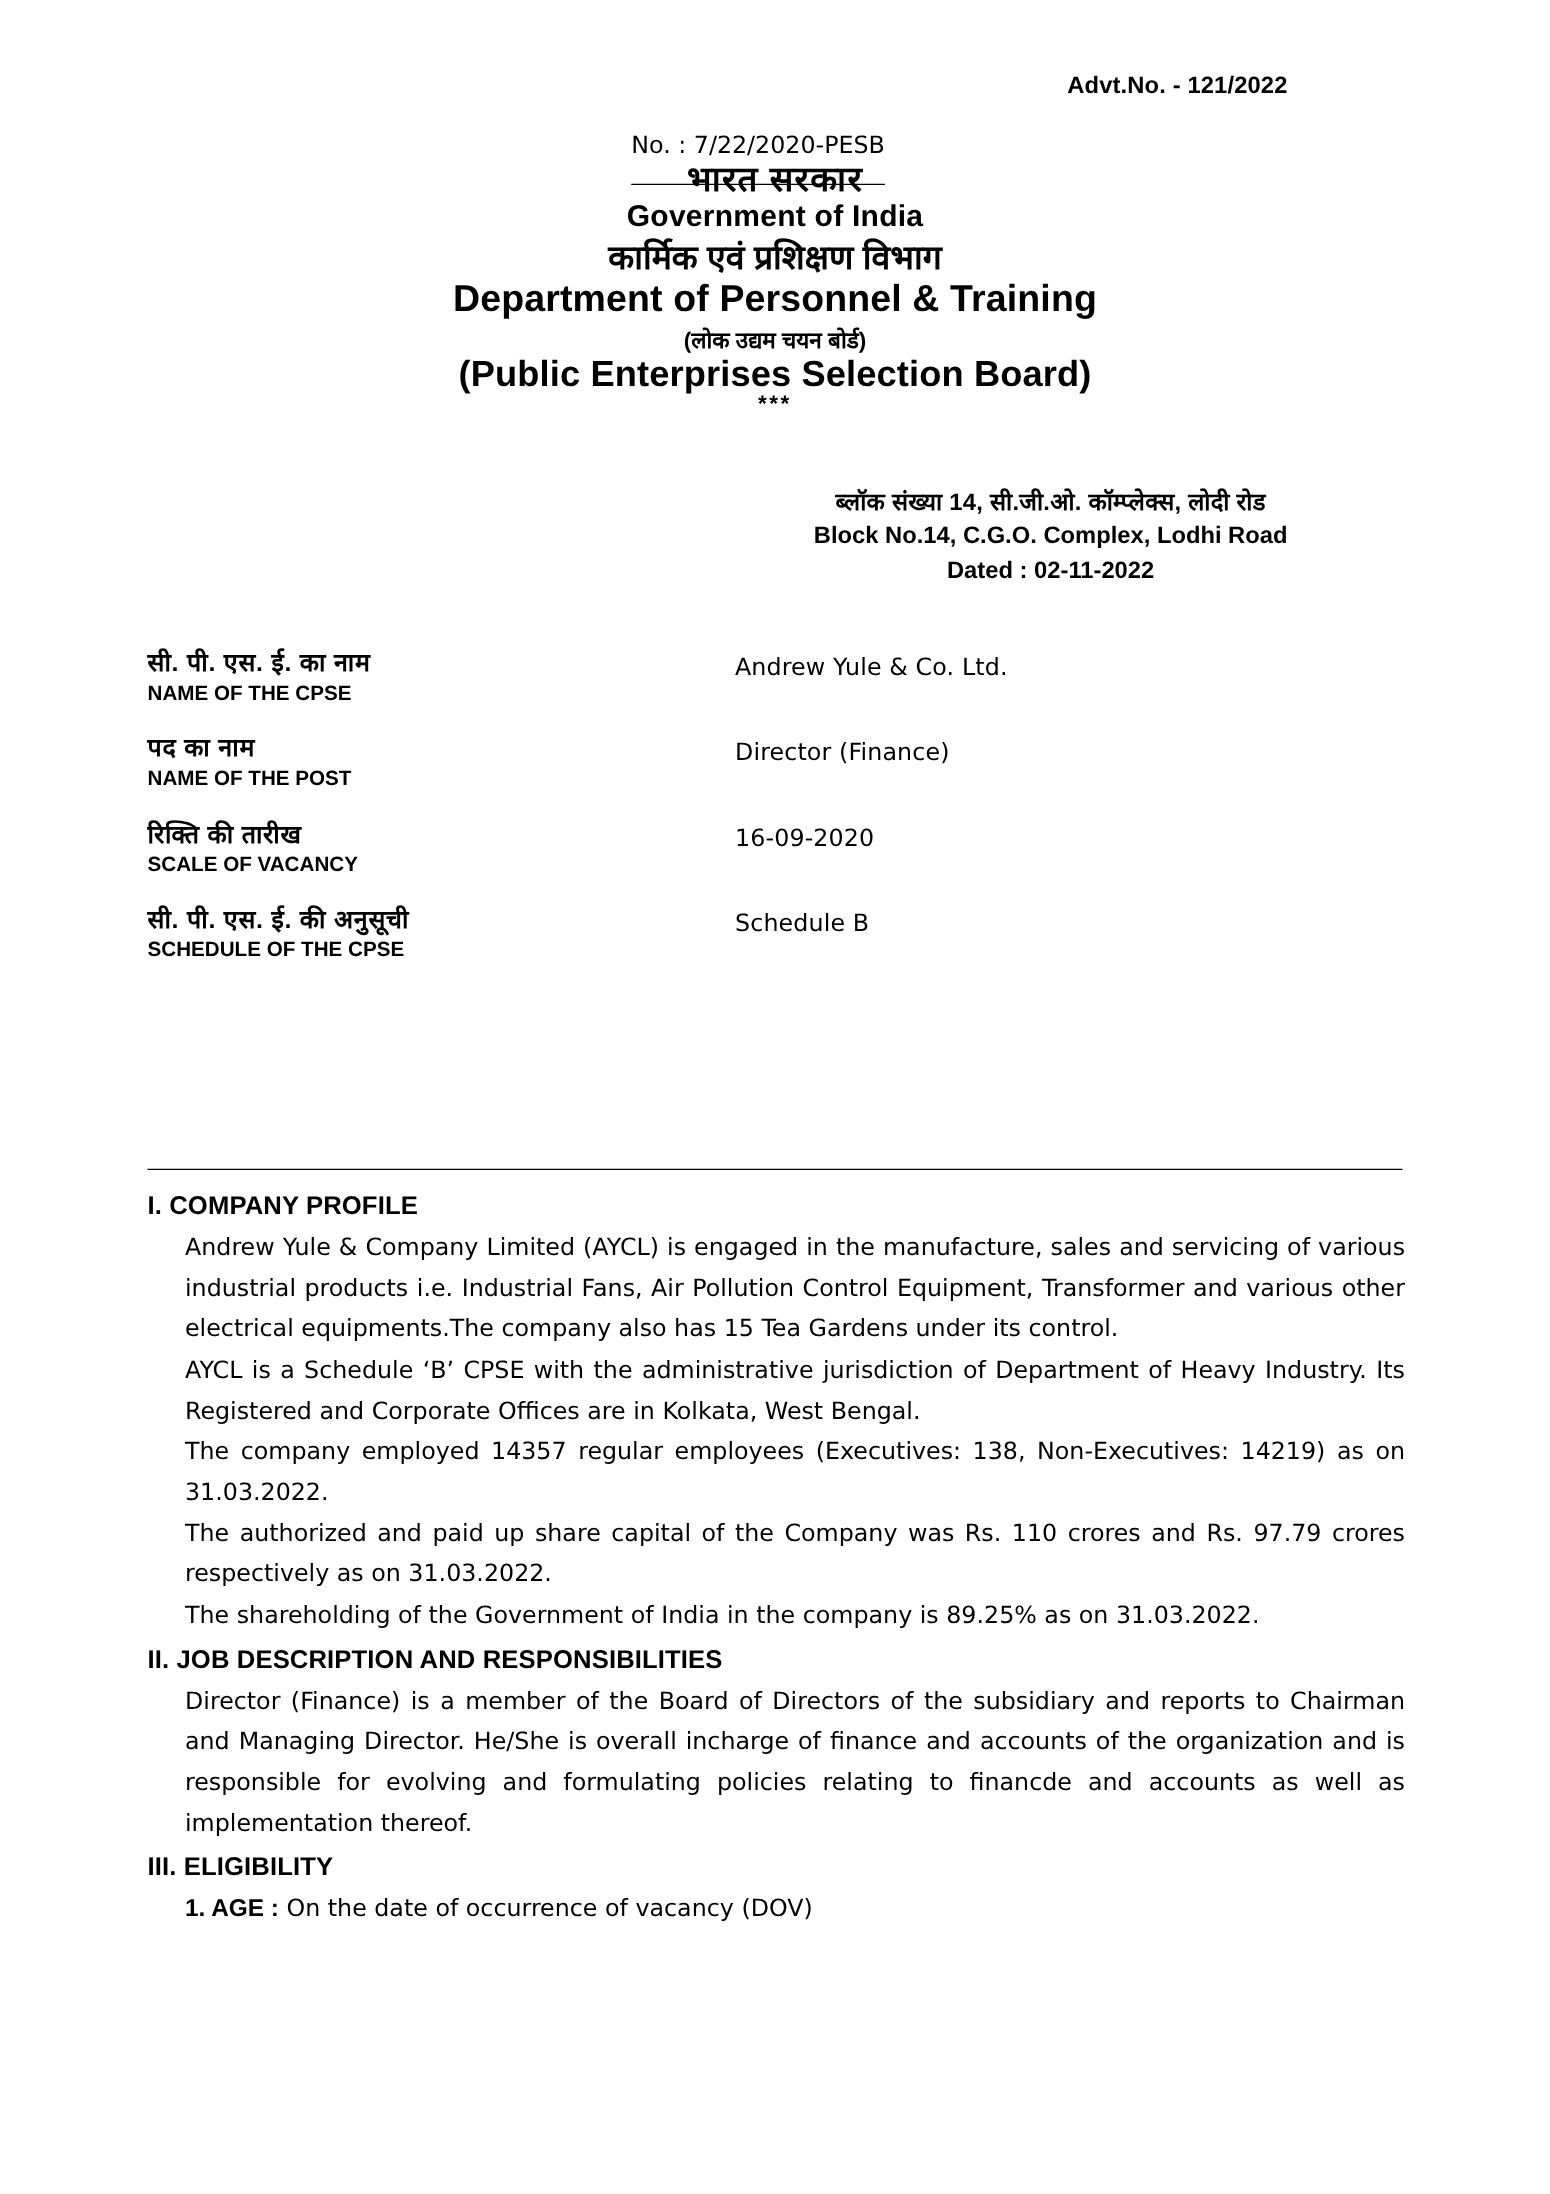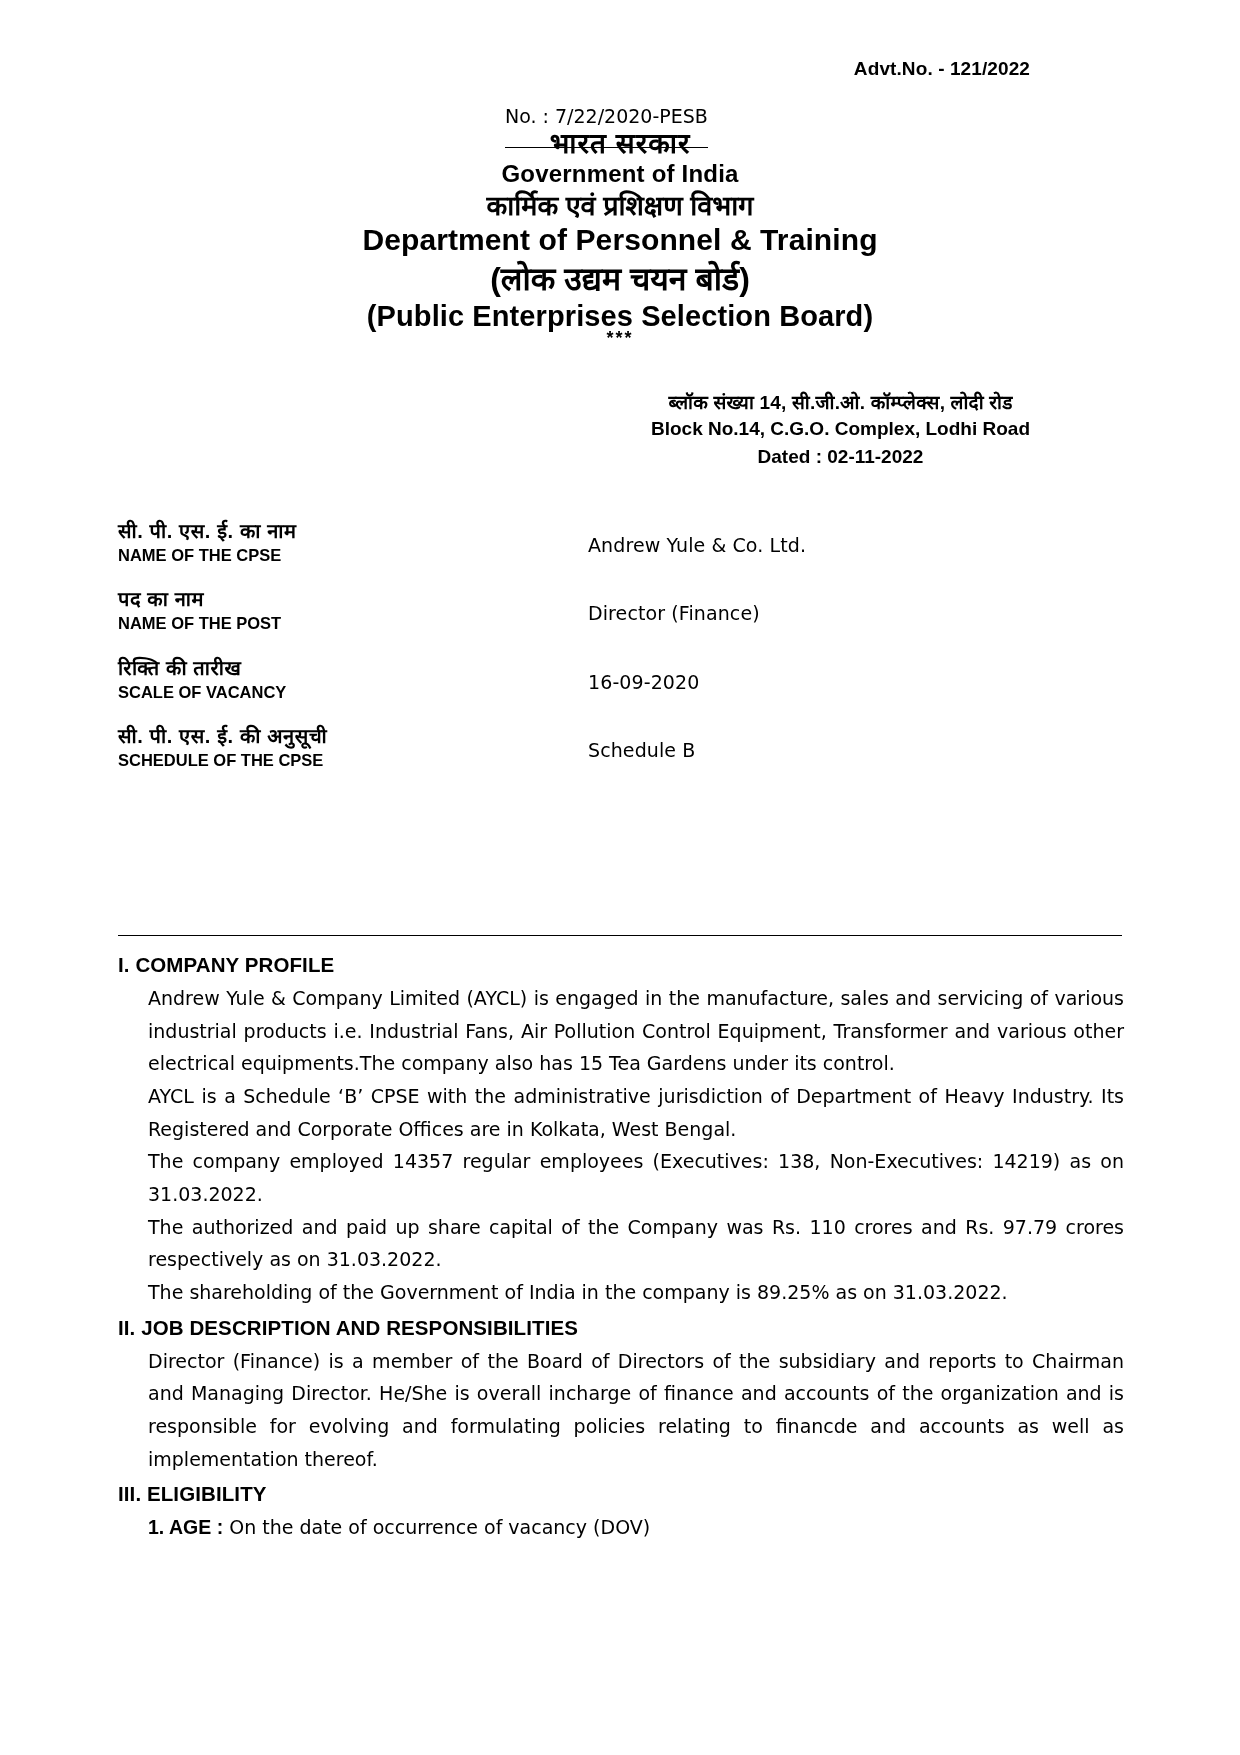--- a/index.html
+++ b/index.html
@@ -79,21 +79,21 @@
   .mh-en2 {
     font-family: "Liberation Sans", sans-serif;
     font-weight: bold;
     font-size: 30px;
     letter-spacing: 0.1px;
     margin-bottom: 5px;
   }
   .mh-hi3 {
     font-family: "Liberation Sans", sans-serif;
     font-weight: bold;
-    font-size: 32px;
+    font-size: 18px;
     margin-bottom: 2px;
   }
   .mh-en3 {
     font-family: "Liberation Sans", sans-serif;
     font-weight: bold;
     font-size: 29px;
     letter-spacing: 0.1px;
   }
   .mh-stars {
     font-family: "Liberation Sans", sans-serif;
@@ -136,21 +136,21 @@
 
   
   .fields {
     position: absolute;
     top: 519px;
     left: 118px;
     width: 1004px;
   }
   .field-row {
     display: flex;
-    align-items: center;
+    align-items: flex-start;
     margin-bottom: 21px;
   }
   .field-row:last-child { margin-bottom: 0; }
   .field-label {
     width: 470px;
     flex: 0 0 470px;
   }
   .fl-hi {
     font-family: "Liberation Sans", sans-serif;
     font-weight: bold;

